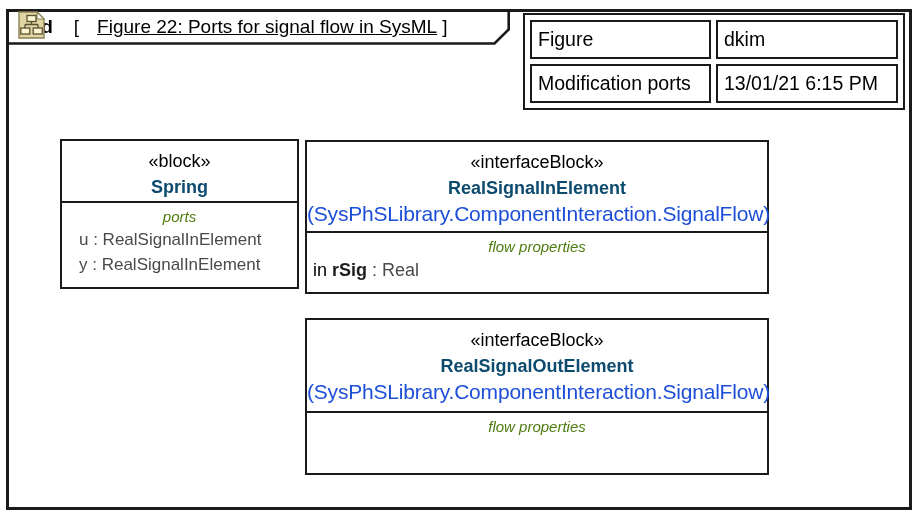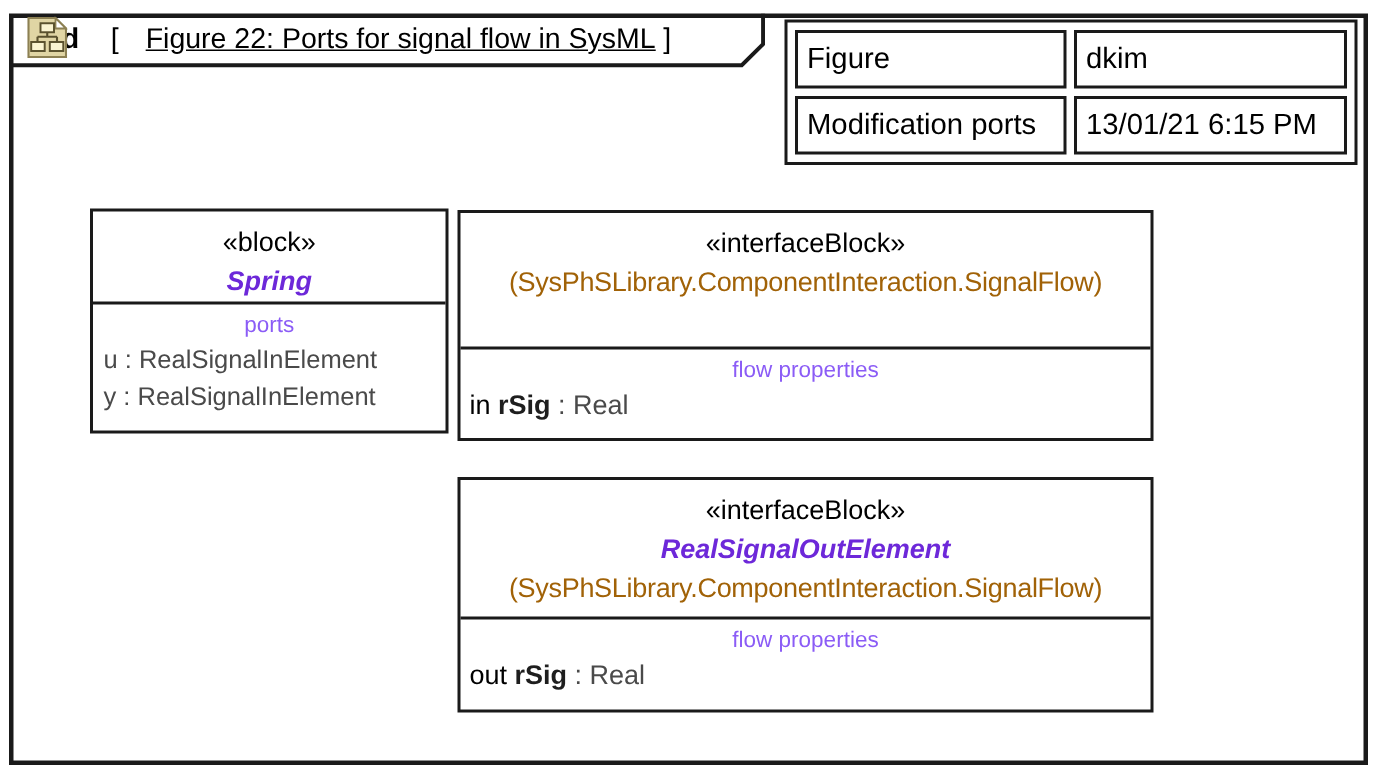--- a/index.html
+++ b/index.html
@@ -38,28 +38,28 @@
   }
   
   .uml-box{
     position:absolute;border:2px solid #1a1a1a;box-sizing:border-box;background:#fff;
   }
   .uml-header{
     border-bottom:2px solid #1a1a1a;box-sizing:border-box;
     text-align:center;padding-top:7px;
   }
   .uml-header .stereotype{font-size:18px;line-height:26px;color:#000;}
-  .uml-header .elem-name{font-size:18px;line-height:26px;font-weight:bold;color:#6d28d9;font-style:italic;}
-  .uml-header .qualified{font-size:18px;line-height:26px;color:#a16207;letter-spacing:-0.2px;}
+  .uml-header .elem-name{font-size:18px;line-height:26px;font-weight:bold;color:#0c4a6e;}
+  .uml-header .qualified{font-size:21px;line-height:26px;color:#1d4ed8;letter-spacing:-0.2px;}
   .compartment{padding-top:3px;}
   .compartment-label{
-    text-align:center;color:#8b5cf6;font-size:15px;line-height:21px;
+    text-align:center;font-style:italic;color:#4d7c0f;font-size:15px;line-height:21px;
   }
   .port-line{
-    font-size:17px;line-height:25px;color:#4a4a4a;padding-left:7px;white-space:nowrap;
+    font-size:17px;line-height:25px;color:#4a4a4a;padding-left:17px;white-space:nowrap;
   }
   .flow-line{
     font-size:18px;line-height:27px;color:#4a4a4a;padding-left:6px;white-space:nowrap;
   }
   .flow-dir{color:#000000;margin-right:5px;}
   .flow-name{color:#1e1e1e;font-weight:bold;text-align:right;}
   
   .spring-box{left:36px;top:139px;width:239px;height:150px;margin-left:24px;}
   .spring-box .uml-header{height:62px;}
   .ib-in-box{left:305px;top:140px;width:464px;height:154px;}
@@ -111,33 +111,33 @@
     <div class="compartment">
       <div class="compartment-label">ports</div>
       <div class="port-line">u : RealSignalInElement</div>
       <div class="port-line">y : RealSignalInElement</div>
     </div>
   </div>
 
   <div class="uml-box ib-in-box">
     <div class="uml-header">
       <div class="stereotype">«interfaceBlock»</div>
+      <div class="elem-name">RealSignalInElement</div>
       <div class="qualified">(SysPhSLibrary.ComponentInteraction.SignalFlow)</div>
     </div>
     <div class="compartment">
       <div class="compartment-label">flow properties</div>
       <div class="flow-line"><span class="flow-dir">in</span><span class="flow-name">rSig</span><span class="flow-type"> : Real</span></div>
     </div>
   </div>
 
   <div class="uml-box ib-out-box">
     <div class="uml-header">
       <div class="stereotype">«interfaceBlock»</div>
       <div class="elem-name">RealSignalOutElement</div>
       <div class="qualified">(SysPhSLibrary.ComponentInteraction.SignalFlow)</div>
     </div>
     <div class="compartment">
       <div class="compartment-label">flow properties</div>
-      <div class="flow-line"><span class="flow-dir">out</span><span class="flow-name">rSig</span><span class="flow-type"> : Real</span></div>
     </div>
   </div>
 
 </div>
 
 </body></html>

